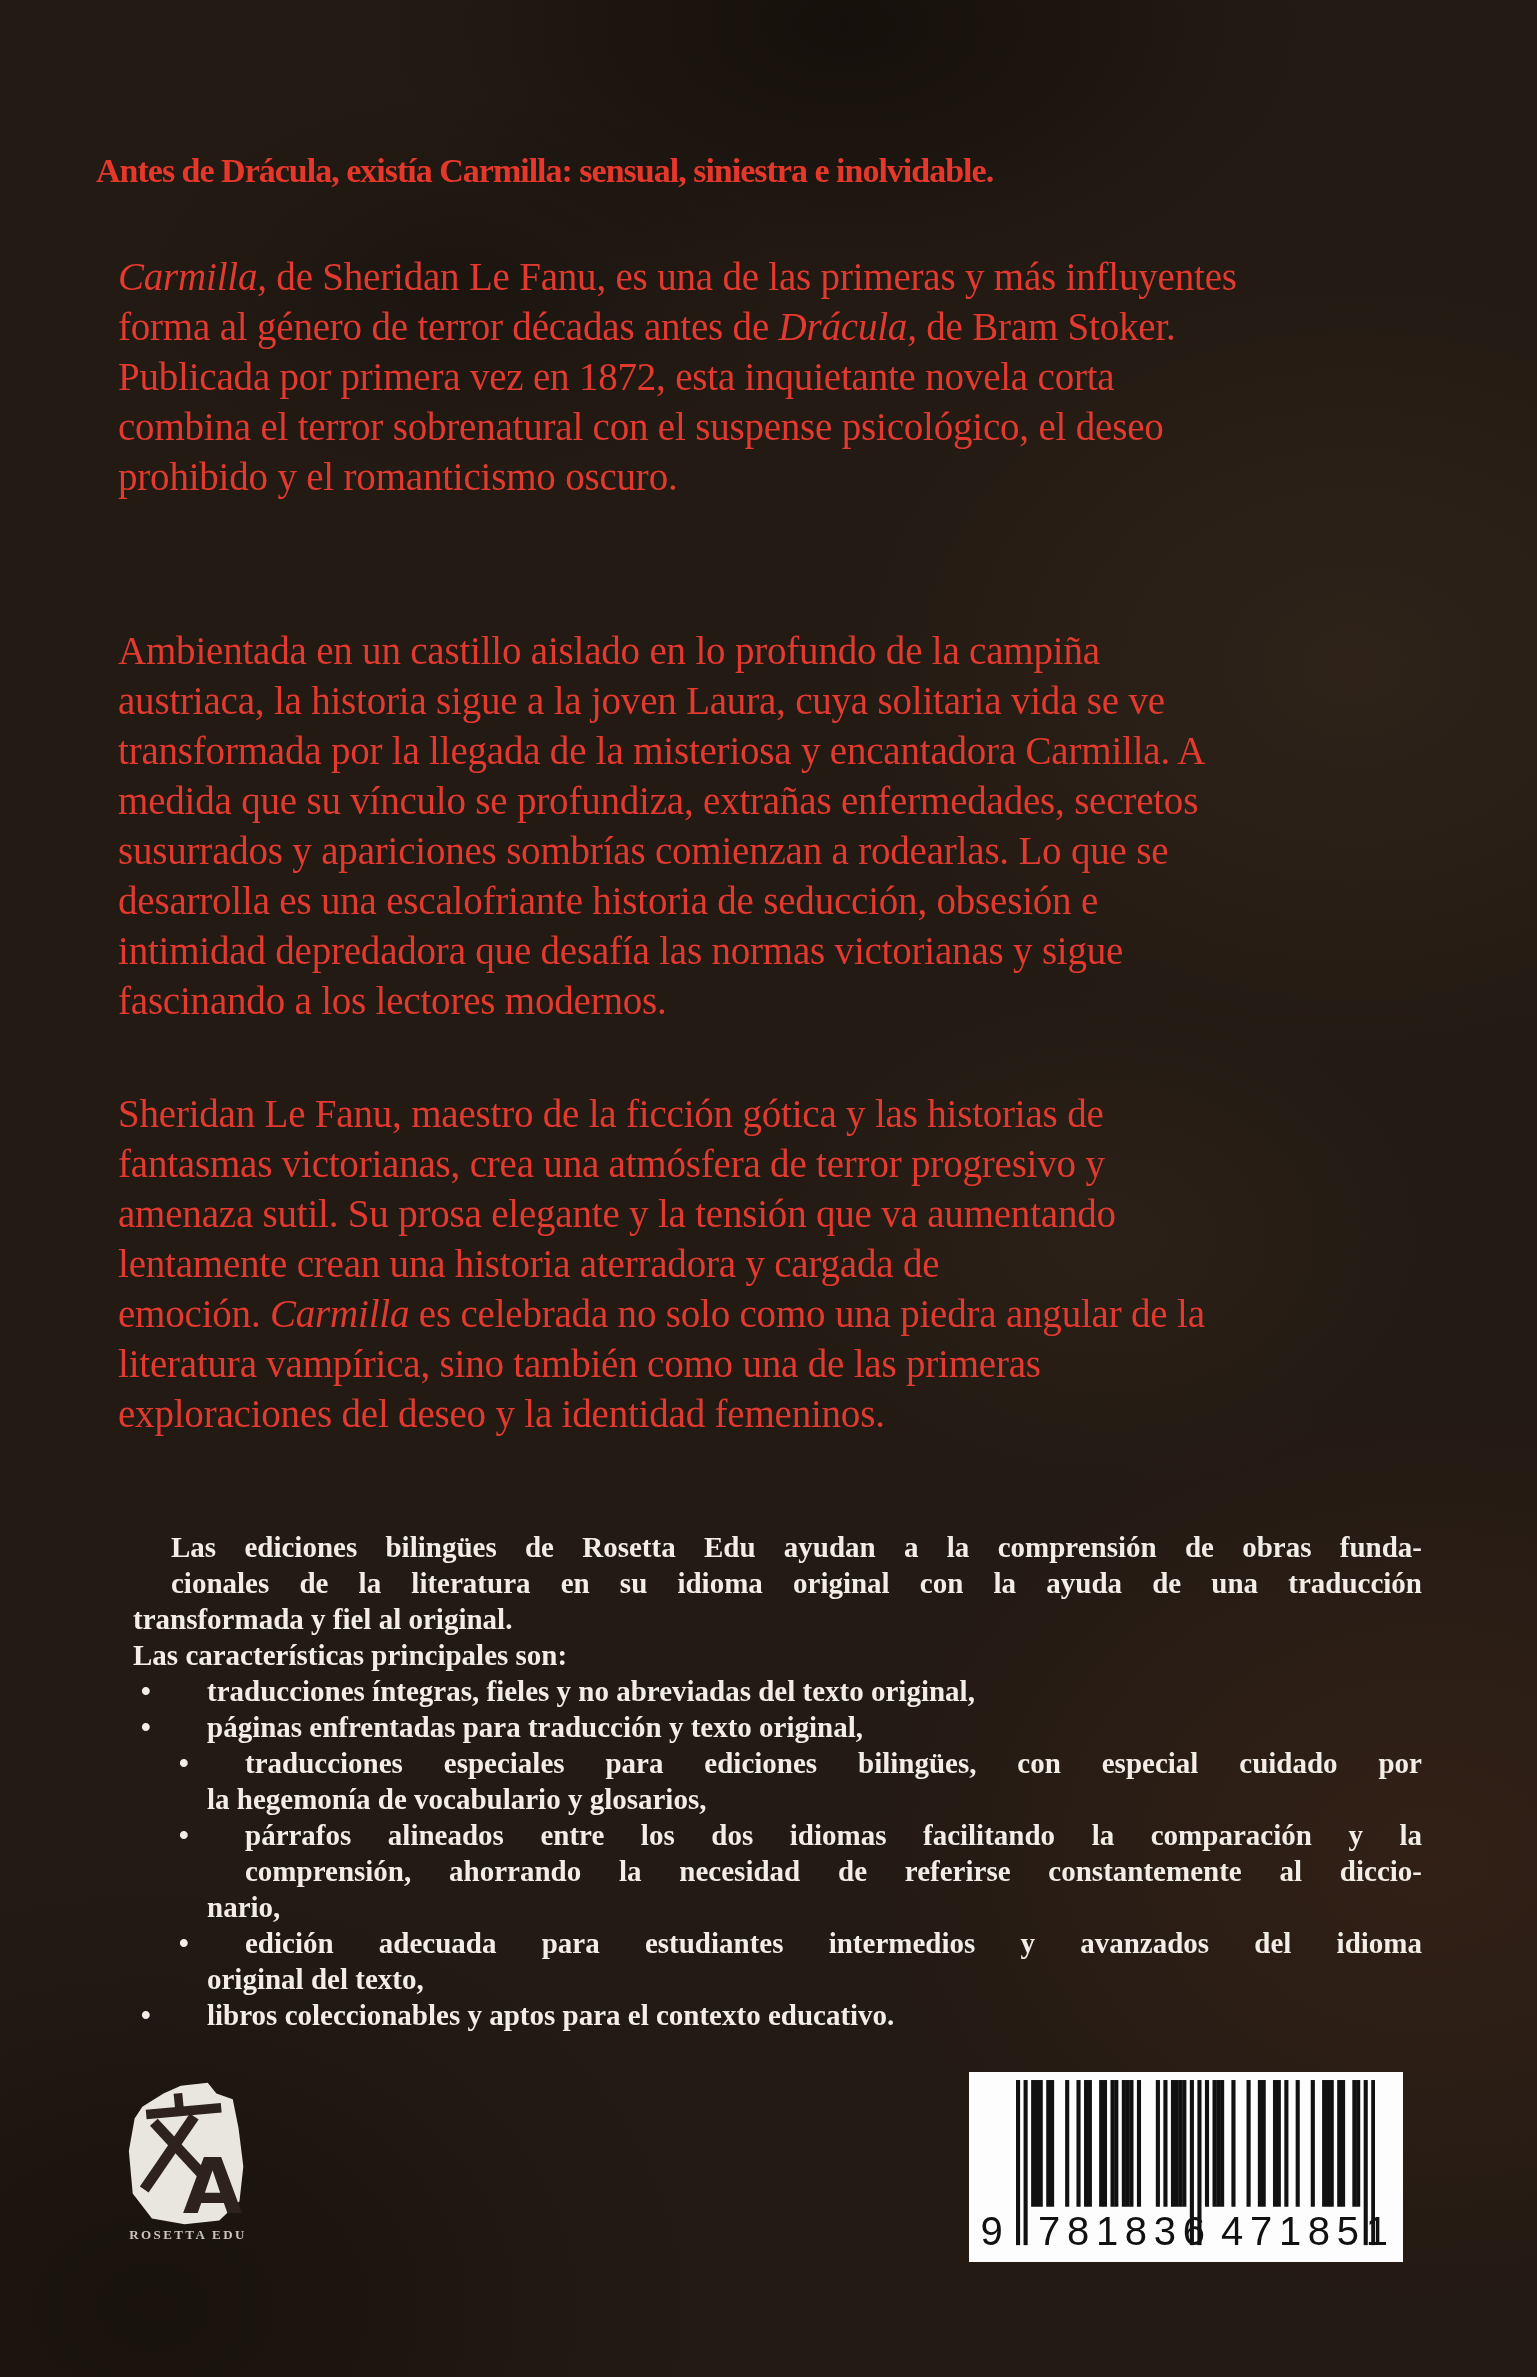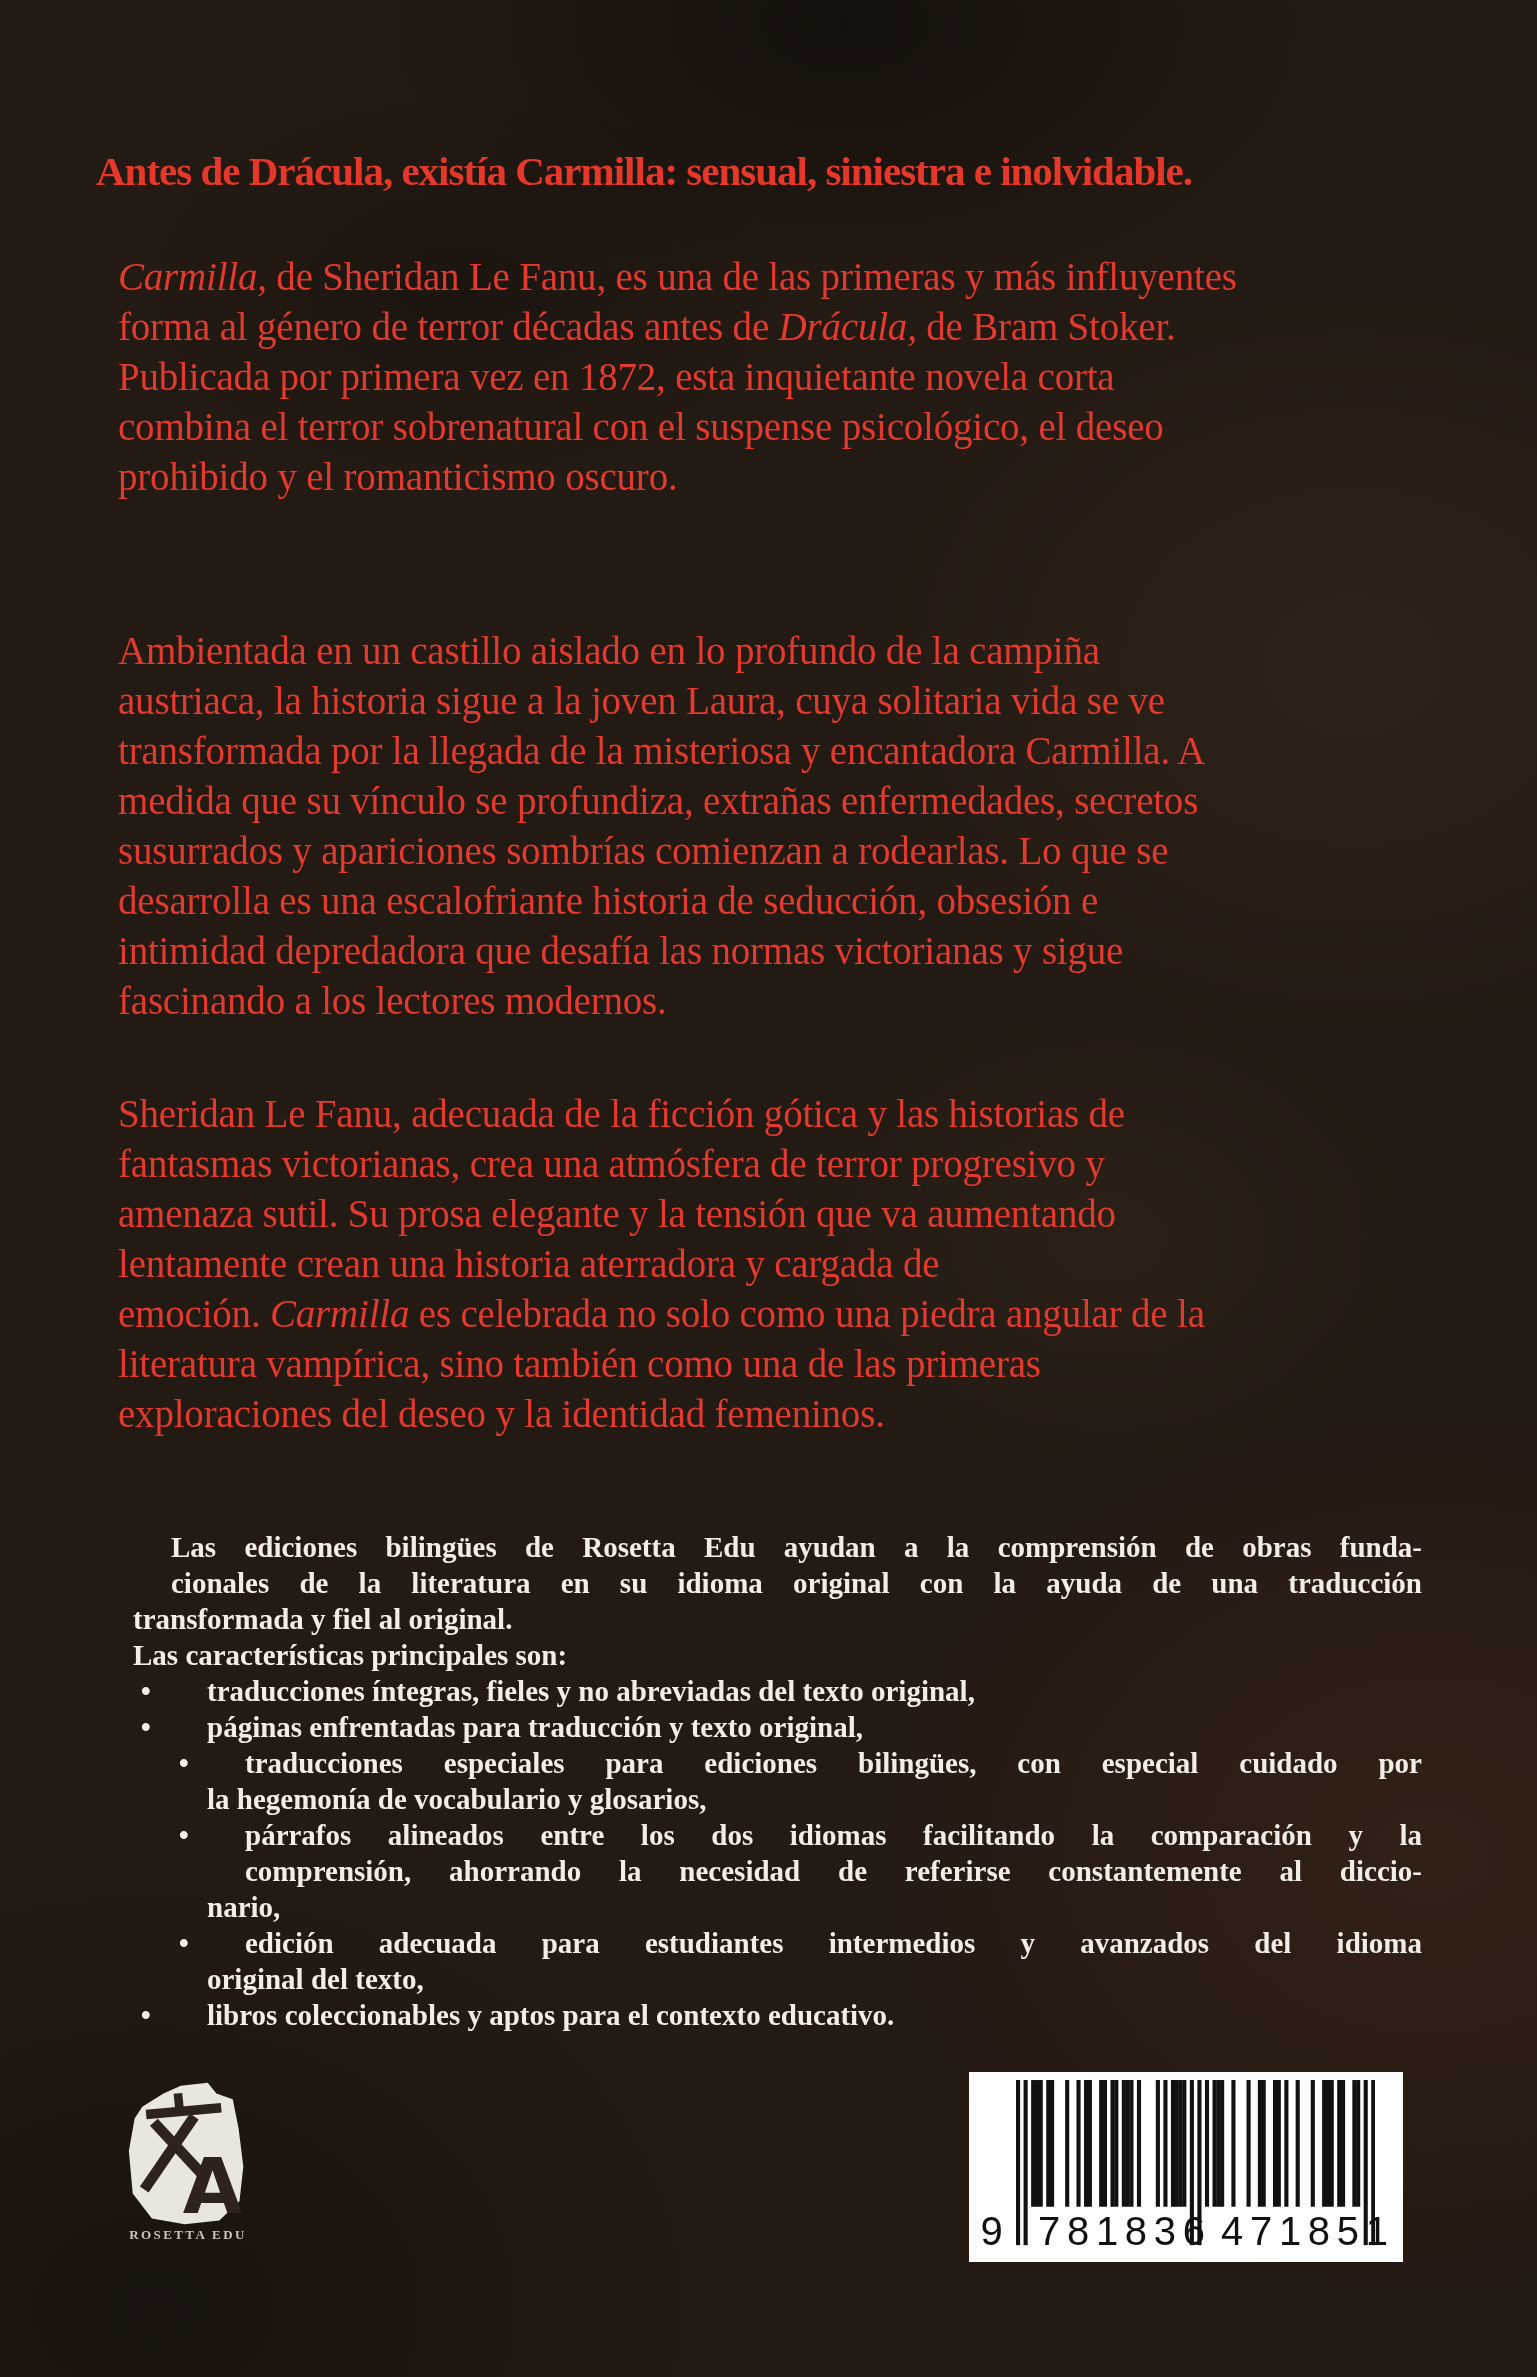--- a/index.html
+++ b/index.html
@@ -10,21 +10,21 @@
       radial-gradient(865px 672px at 88% 28%, rgba(150,115,80,.10), transparent 60%),
       radial-gradient(961px 769px at 93% 78%, rgba(150,75,45,.13), transparent 60%),
       radial-gradient(672px 403px at 55% 1%, rgba(0,0,0,.38), transparent 70%),
       radial-gradient(865px 672px at 10% 97%, rgba(0,0,0,.30), transparent 65%),
       radial-gradient(576px 432px at 72% 52%, rgba(160,130,95,.06), transparent 60%),
       radial-gradient(480px 288px at 30% 12%, rgba(0,0,0,.20), transparent 70%),
       #231a13;
   }
   .tagline{
     position:absolute;left:96px;top:144px;width:1374px;
-    font-weight:bold;font-size:41px;letter-spacing:-1px;line-height:54px;
+    font-weight:bold;font-size:34px;letter-spacing:-1px;line-height:54px;
     color:var(--red-bold,#e5382a);
   }
   .synopsis-paragraph{
     position:absolute;left:98px;width:1368px;
     font-size:39px;line-height:50px;letter-spacing:-0.2px;
     color:var(--red,#e23a2e);
   }
   .synopsis-paragraph .it{font-style:italic;}
   .text-line{white-space:nowrap;margin-left:20px;}
   .edition-info{
@@ -73,21 +73,21 @@
         <div class="text-line"><span>Ambientada en un castillo aislado en lo profundo de la campiña</span></div>
         <div class="text-line"><span>austriaca, la historia sigue a la joven Laura, cuya solitaria vida se ve</span></div>
         <div class="text-line"><span>transformada por la llegada de la misteriosa y encantadora Carmilla. A</span></div>
         <div class="text-line"><span>medida que su vínculo se profundiza, extrañas enfermedades, secretos</span></div>
         <div class="text-line"><span>susurrados y apariciones sombrías comienzan a rodearlas. Lo que se</span></div>
         <div class="text-line"><span>desarrolla es una escalofriante historia de seducción, obsesión e</span></div>
         <div class="text-line"><span>intimidad depredadora que desafía las normas victorianas y sigue</span></div>
         <div class="text-line"><span>fascinando a los lectores modernos.</span></div>
       </div>
       <div class="synopsis-paragraph" style="top: 1089px;">
-        <div class="text-line"><span>Sheridan Le Fanu, adecuada de la ficción gótica y las historias de</span></div>
+        <div class="text-line"><span>Sheridan Le Fanu, maestro de la ficción gótica y las historias de</span></div>
         <div class="text-line"><span>fantasmas victorianas, crea una atmósfera de terror progresivo y</span></div>
         <div class="text-line"><span>amenaza sutil. Su prosa elegante y la tensión que va aumentando</span></div>
         <div class="text-line"><span>lentamente crean una historia aterradora y cargada de</span></div>
         <div class="text-line"><span>emoción. </span><span class="it">Carmilla</span><span> es celebrada no solo como una piedra angular de la</span></div>
         <div class="text-line"><span>literatura vampírica, sino también como una de las primeras</span></div>
         <div class="text-line"><span>exploraciones del deseo y la identidad femeninos.</span></div>
       </div>
     </div>
 
   <div class="edition-info" id="edition-info">

